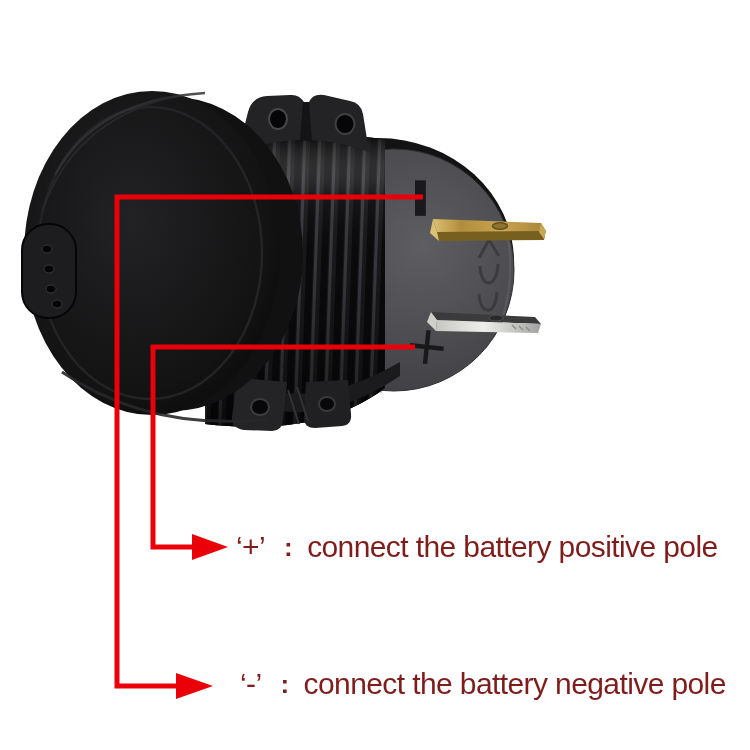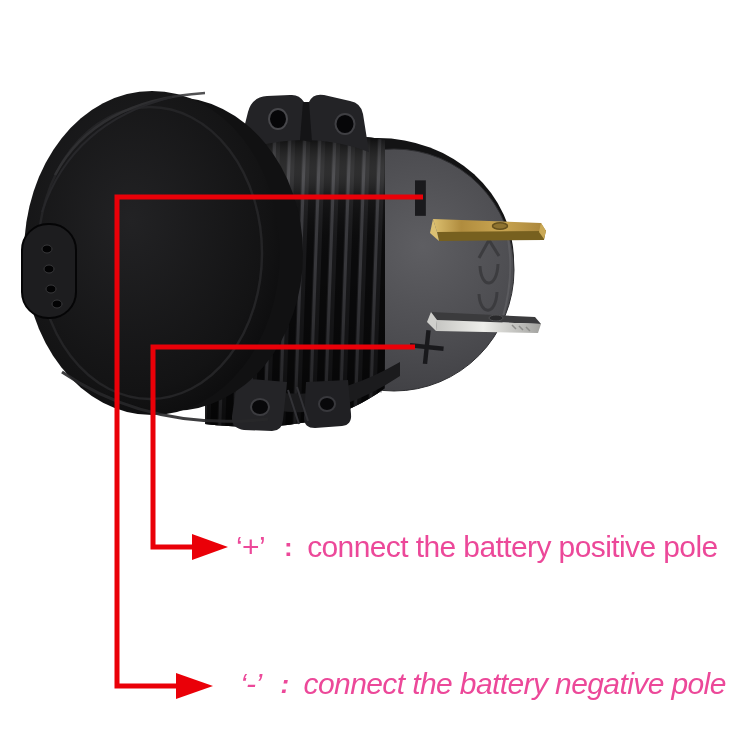--- a/index.html
+++ b/index.html
@@ -2,21 +2,21 @@
 <html><head>
 <meta charset="utf-8">
 <style>
   html,body{margin:0;padding:0;}
   body{
     width:750px;height:750px;background:#ffffff;position:relative;
     font-family:"Liberation Sans","DejaVu Sans",sans-serif;overflow:hidden;
   }
   #scene{position:absolute;left:0;top:0;width:750px;height:750px;}
   .anno-label{
-    position:absolute;white-space:nowrap;color:#ec4899;
+    position:absolute;white-space:nowrap;color:#7f1d1d;
     font-size:30px;letter-spacing:-0.6px;line-height:32px;font-weight:400;
   }
   .anno-label .sym{margin-right:19px;}
   .anno-label .sep{margin-right:15px;font-weight:700;font-size:26px;vertical-align:1px;}
 </style>
 </head>
 <body>
 
 <svg id="scene" viewBox="0 0 750 750">
   <defs>
@@ -141,15 +141,15 @@
 
     <path d="M415,347 H153 V547 H194"></path>
     <polygon points="192,534 228,547 192,560" fill="#ea0008" stroke="none"></polygon>
   </g>
 </svg>
 
 <div class="anno-label" style="left:236px;top:531px;">
   <span class="sym">‘+’</span><span class="sep">:</span><span>connect the battery positive pole</span>
 </div>
 
-<div class="anno-label" style="left:240px;top:668px;font-style:italic;">
+<div class="anno-label" style="left:240px;top:668px;">
   <span class="sym">‘-’</span><span class="sep">:</span><span>connect the battery negative pole</span>
 </div>
 
 </body></html>

